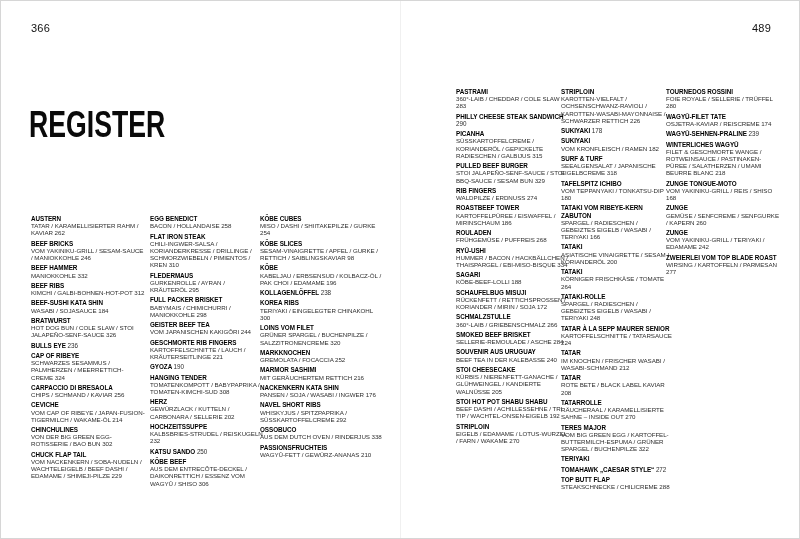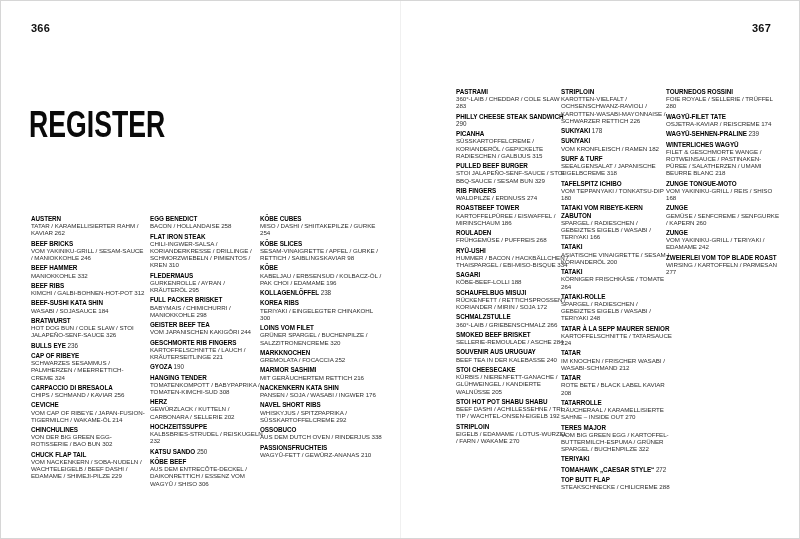--- a/index.html
+++ b/index.html
@@ -2,21 +2,21 @@
 <html><head>
 <meta charset="utf-8">
 <style>
   html,body{margin:0;padding:0;background:#ffffff;}
   #spread{
     position:relative;width:798px;height:537px;margin:0;background:#ffffff;
     border:1px solid #d6d6d6;overflow:hidden;
     font-family:"Liberation Sans","DejaVu Sans",sans-serif;color:#111;
   }
   .gutter{position:absolute;left:399px;top:0;width:1px;height:100%;background:#f0f0f0;}
-  .pagenum{position:absolute;top:21px;font-size:11px;font-weight:700;letter-spacing:0.2px;color:#111;}
+  .pagenum{position:absolute;top:21px;font-size:11px;font-weight:400;letter-spacing:0.2px;color:#111;}
   .pagenum.left{left:30px;}
   .pagenum.right{left:751px;}
   #register-title{
     position:absolute;left:28px;top:78px;
     font-size:37px;font-weight:700;letter-spacing:0px;color:#0a0a0a;
     transform:scaleX(0.72);transform-origin:left top;white-space:nowrap;
   }
   .col{position:absolute;}
   .col-0{left:30px; top:214px;width:114px;}
   .col-1{left:149px;top:214px;width:113px;}
@@ -29,21 +29,21 @@
   .tl .n{font-weight:400;color:#2e2e2e;}
   .d{font-size:6.2px;line-height:7.2px;font-weight:400;color:#2e2e2e;letter-spacing:-0.05px;}
 </style>
 </head>
 <body>
 
 <div id="spread">
   <div class="gutter"></div>
 
   <div class="pagenum left">366</div>
-  <div class="pagenum right">367</div>
+  <div class="pagenum right">489</div>
 
   <h1 id="register-title">REGISTER</h1>
 
   <div class="col col-0">
       <div class="entry">
         <div class="tl"><span>AUSTERN</span></div>
         <div class="d">TATAR / KARAMELLISIERTER RAHM / KAVIAR 262</div>
       </div>
       <div class="entry">
         <div class="tl"><span>BEEF BRICKS</span></div>

